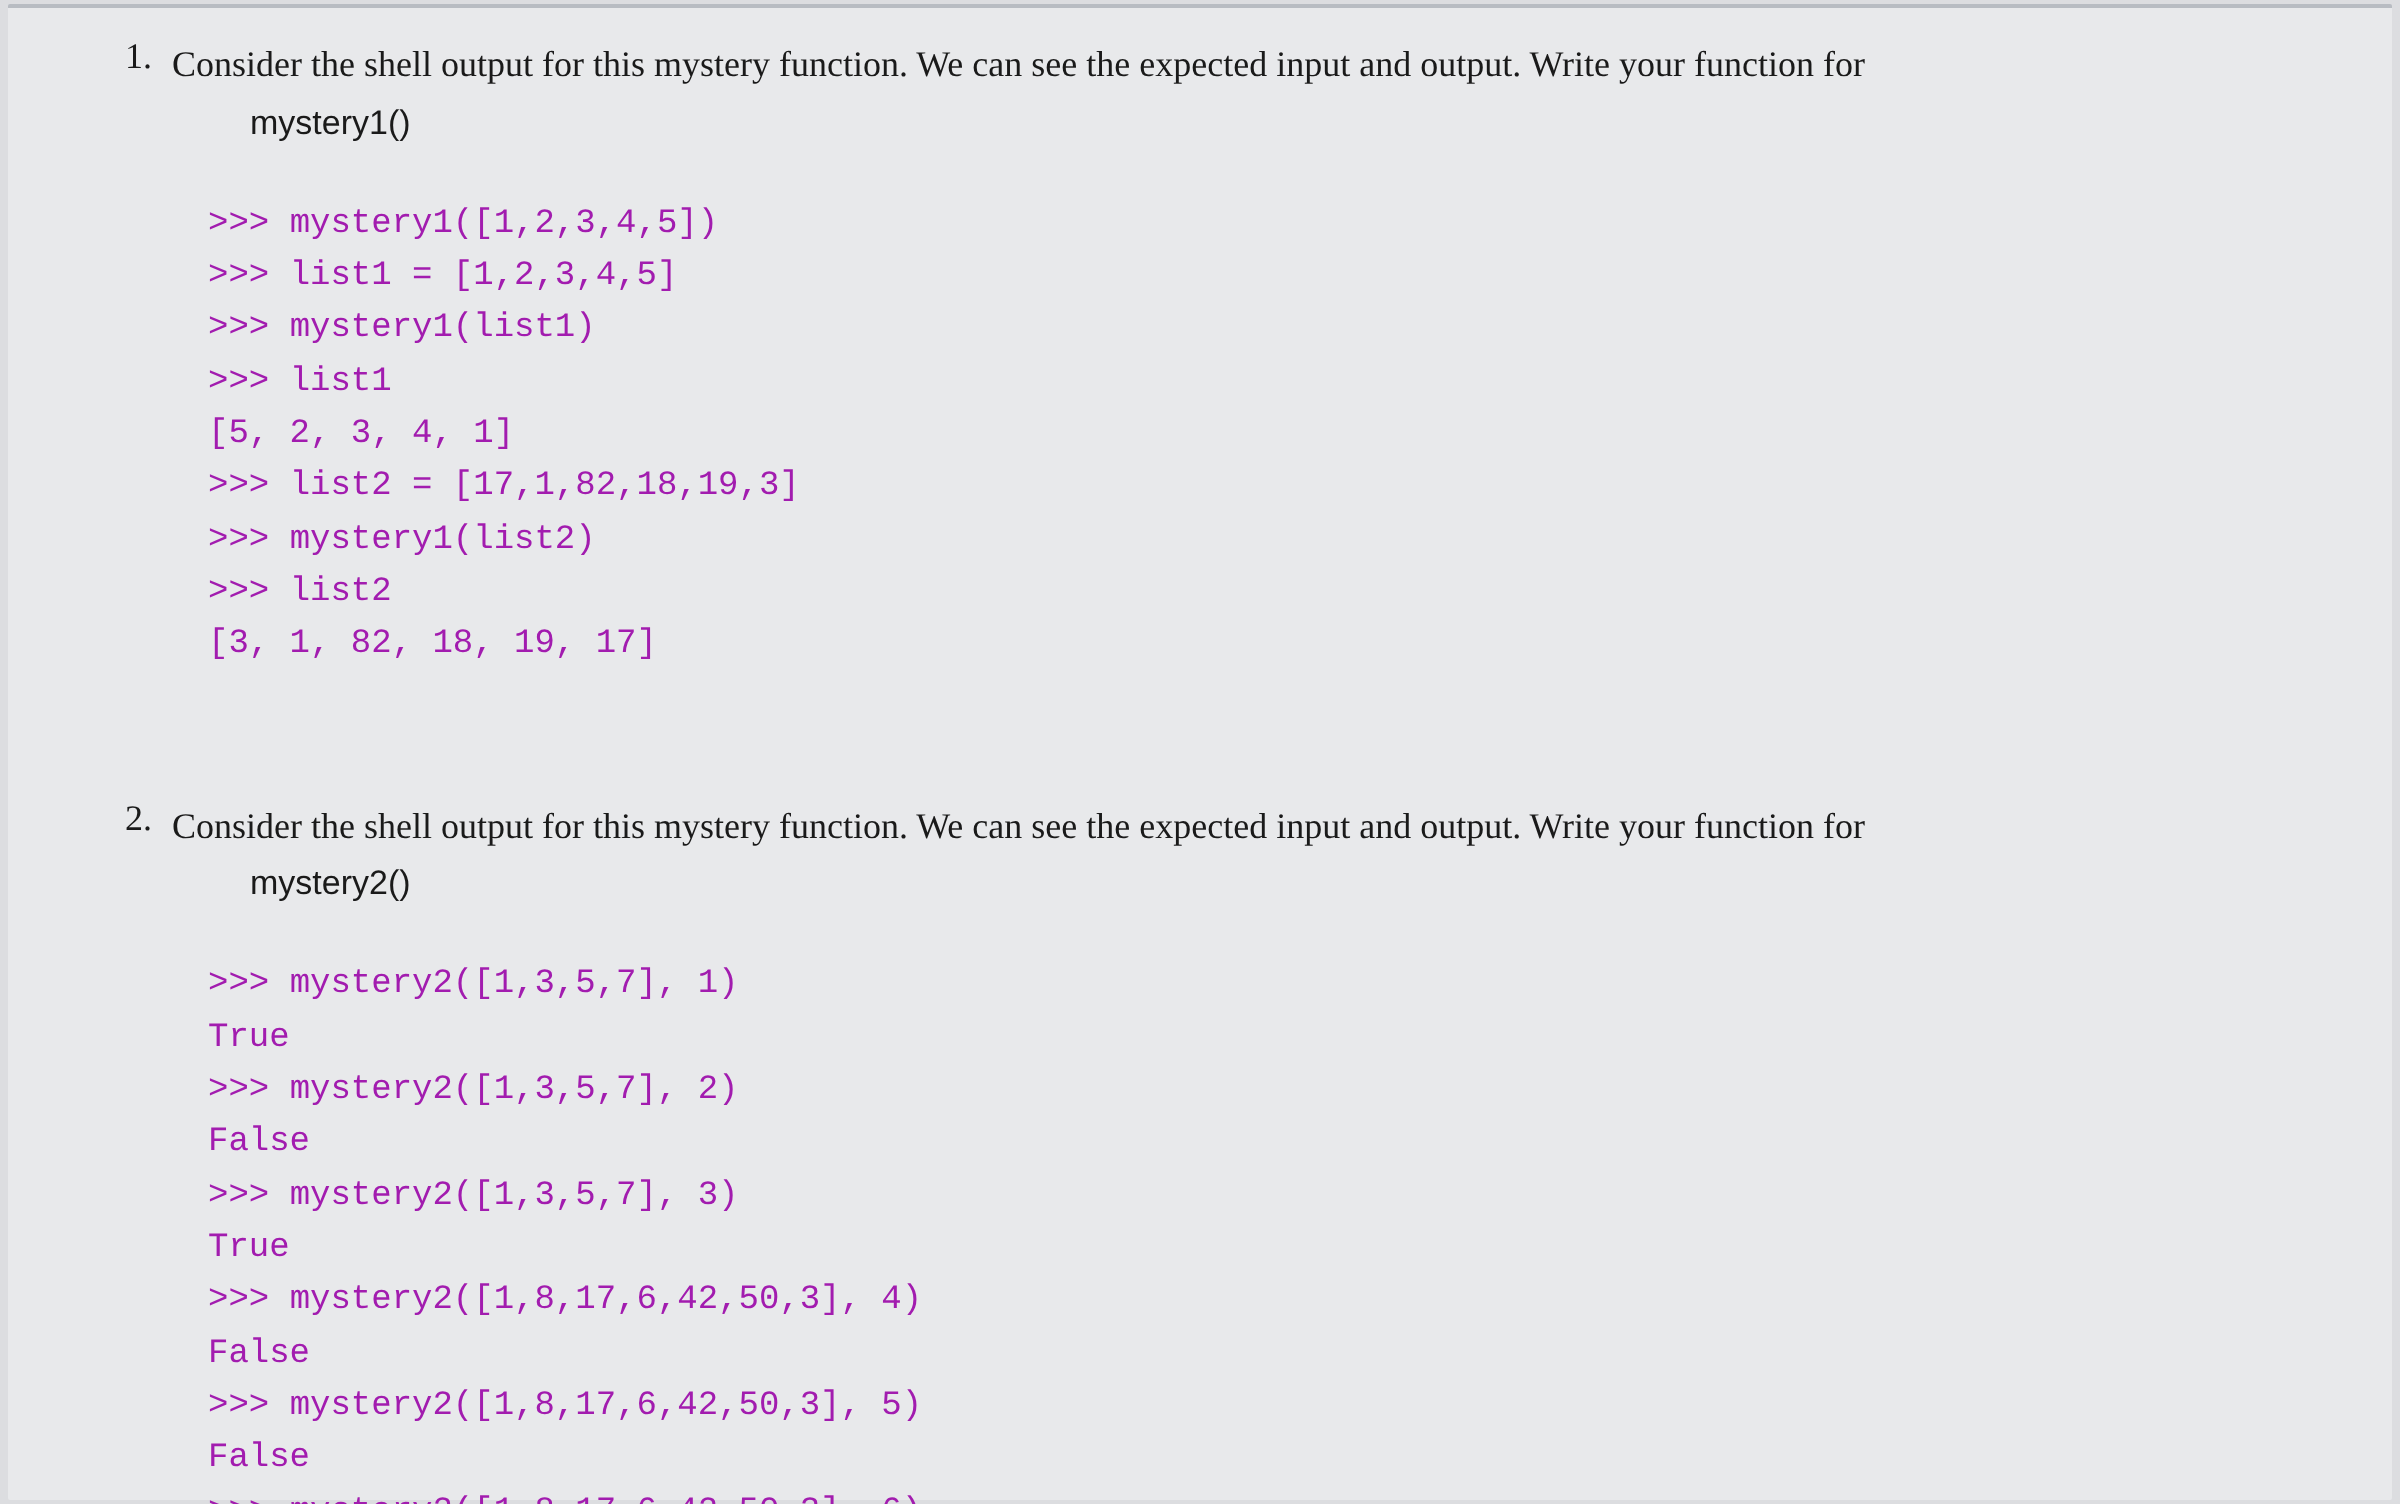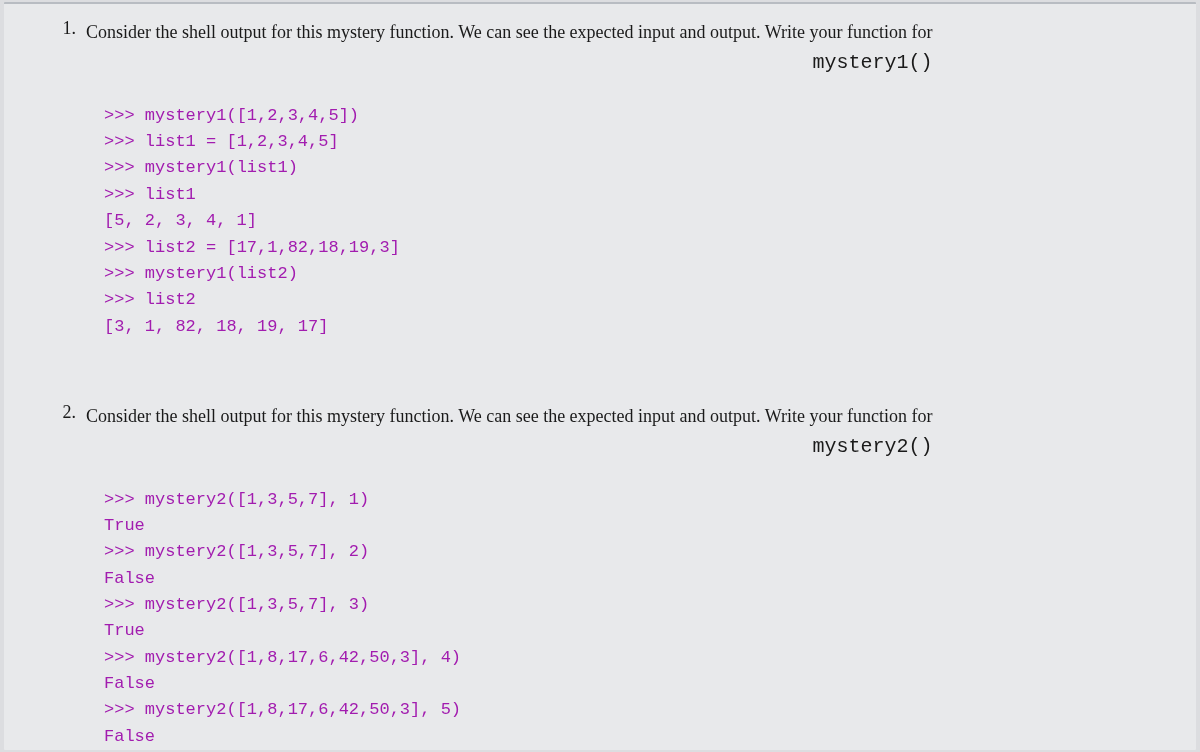--- a/index.html
+++ b/index.html
@@ -31,28 +31,28 @@
     padding-right: 6px;
     font-size: 18px;
     vertical-align: top;
   }
   .q-prompt {
     display: inline-block;
     max-width: 1060px;
     font-size: 18px;
     line-height: 1.6;
     vertical-align: top;
-    text-align: right;
   }
   .q-prompt-inner {
     display: block;
   }
   .kw {
-    font-family: Liberation Mono, monospace;
-    font-size: 20px;
+    font-family: Liberation Sans, sans-serif;
+    font-size: 17px;
+    margin-left: 39px;
   }
   .code-block {
     margin: 24px 0 0 100px;
     font-family: Consolas, 'Courier New', monospace;
     font-size: 17px;
     line-height: 1.55;
     color: #a21caf;
     white-space: pre;
   }
   .code-line::before {

